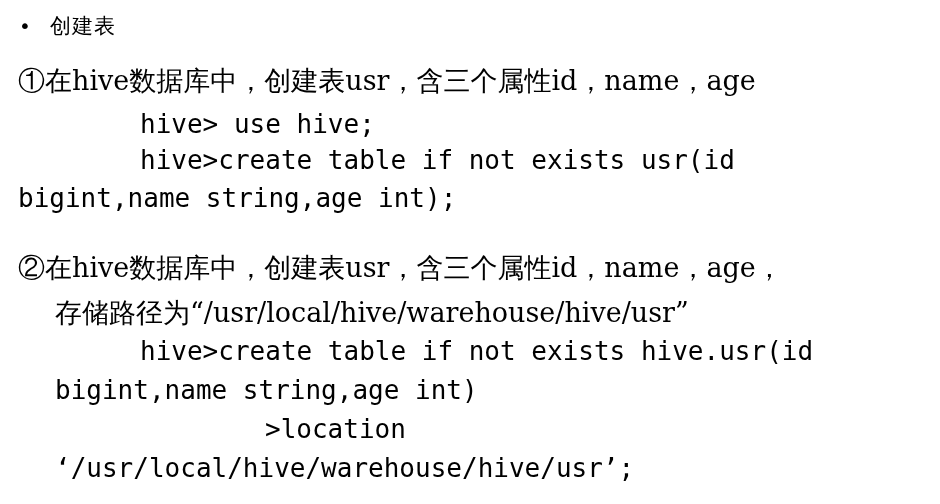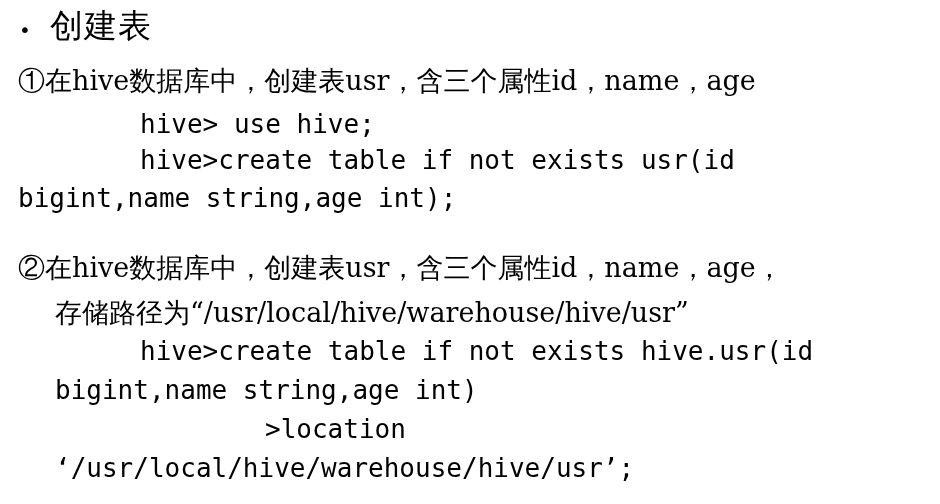--- a/index.html
+++ b/index.html
@@ -31,21 +31,21 @@
   }
   .bullet-dot {
     width: 50px;
     text-align: center;
     font-size: 20px;
     line-height: 40px;
     color: #000;
   }
   .bullet-text {
     font-family: "DejaVu Serif", "Liberation Serif", serif;
-    font-size: 33px;
+    font-size: 21px;
     line-height: 40px;
     letter-spacing: 1px;
   }
 
   
   .para {
     position: absolute;
     left: 0;
     width: 940px;
   }

